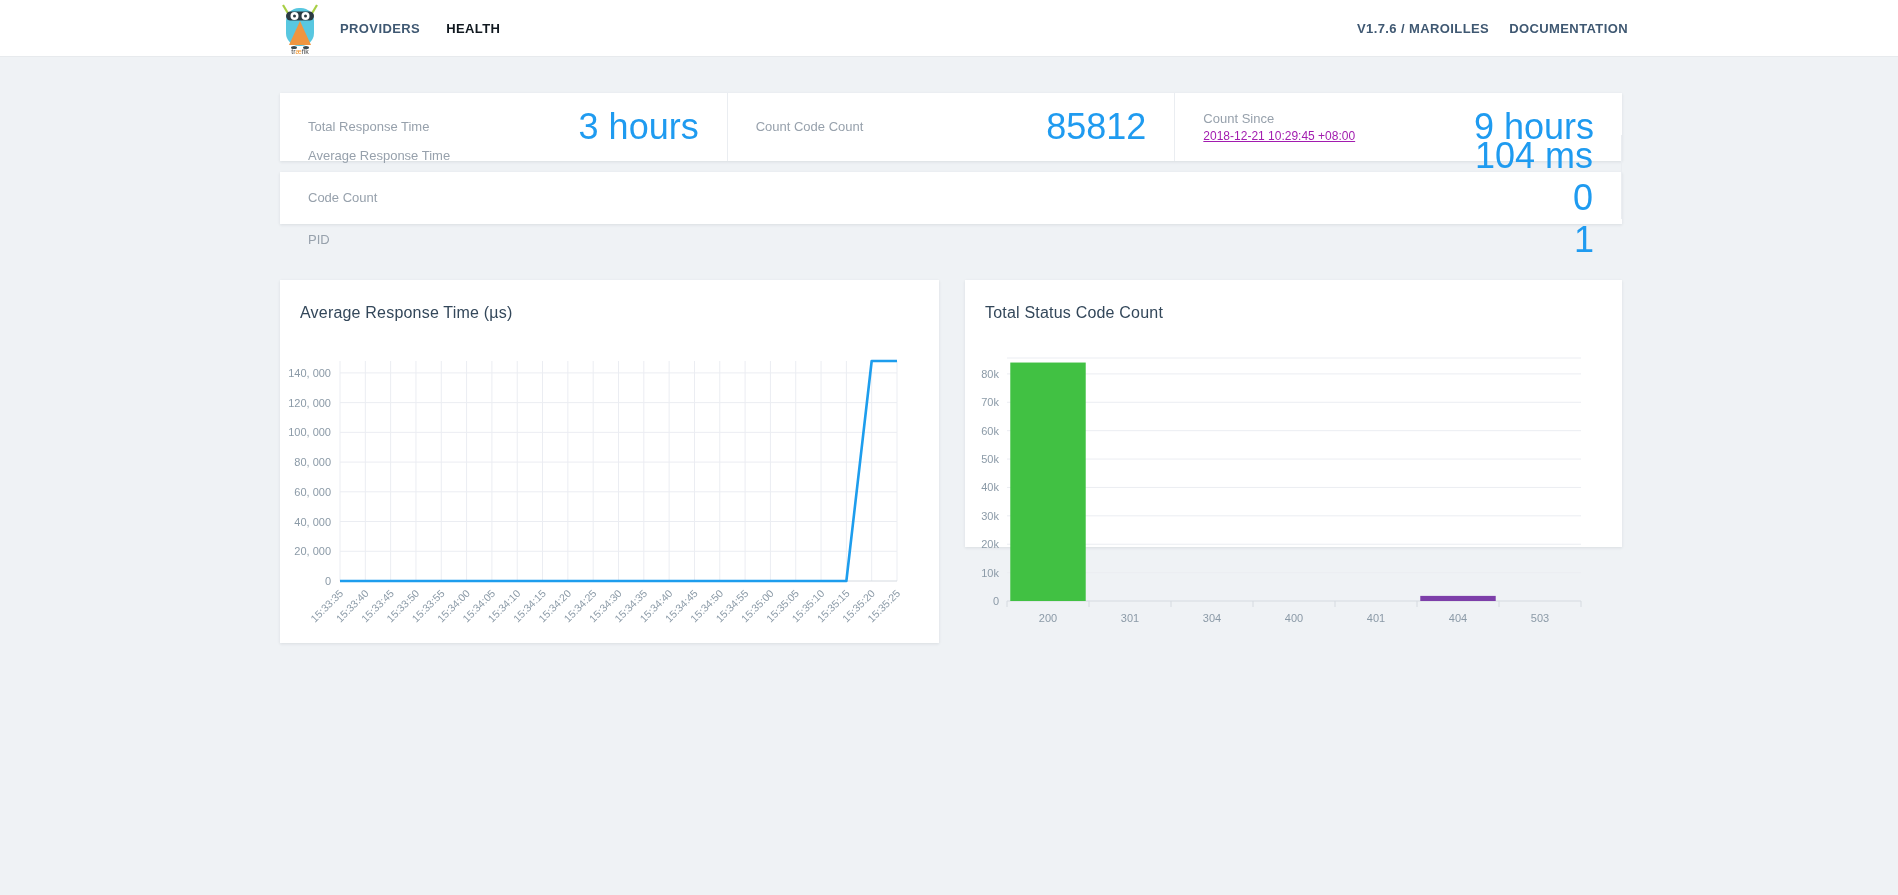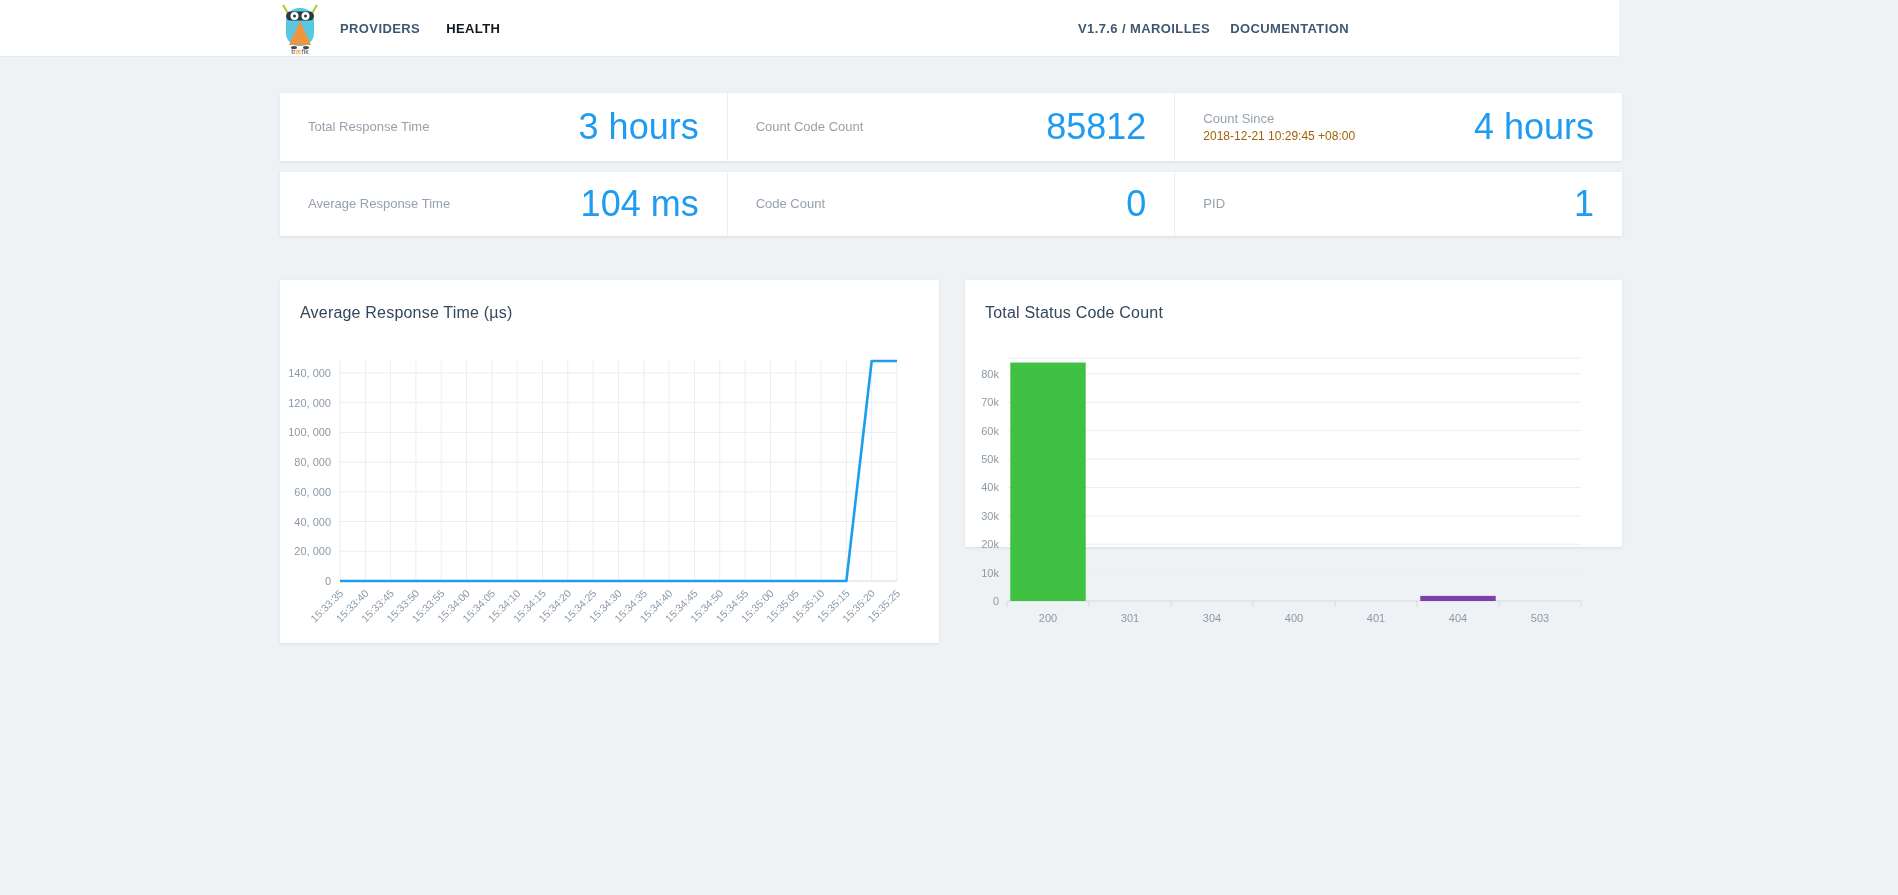--- a/index.html
+++ b/index.html
@@ -5,21 +5,21 @@
   * { box-sizing: border-box; margin: 0; padding: 0; }
   html, body {
     width: 1898px; height: 895px;
     font-family: "Liberation Sans", sans-serif;
     background: #eff2f5;
     overflow: hidden;
     position: relative;
   }
   
   .topnav {
-    position: absolute; left: 0; top: 0; width: 1619px; height: 57px;
+    position: absolute; left: 0; top: 0; width: 1898px; height: 57px;
     background: #ffffff;
     border-bottom: 1px solid #e7eaed;
     display: flex; align-items: center;
     padding: 0 270px 0 278px;
   }
   .logo-wrap { width: 44px; height: 52px; margin-right: 18px; flex: 0 0 auto; cursor: pointer; }
   .nav-links { display: flex; align-items: center; gap: 26px; }
   .nav-link {
     font-size: 13px; font-weight: 700; letter-spacing: .4px;
     color: #3f5872; text-decoration: none; cursor: pointer;
@@ -27,28 +27,28 @@
   }
   .nav-link.active { color: #10181f; }
   .nav-right { margin-left: auto; display: flex; align-items: center; gap: 20px; }
   
   .card {
     position: absolute; background: #ffffff; border-radius: 0;
     box-shadow: 0 1px 3px rgba(31,45,61,.10);
     justify-content: center;
   }
   #stats-row-1 { left: 280px; top: 93px;  width: 1342px; height: 68px; display: flex; }
-  #stats-row-2 { left: 280px; top: 172px; width: 1342px; height: 64px; display: flex; }
+  #stats-row-2 { left: 280px; top: 172px; width: 1342px; height: 52px; display: flex; flex-direction: column; }
   .stat-cell {
     flex: 1; display: flex; align-items: center; justify-content: space-between;
     padding: 0 28px; border-right: 1px solid #eaedf1; min-width: 0;
   }
   .stat-cell:last-child { border-right: none; }
   .stat-label { font-size: 13px; color: #97a1ac; line-height: 1.35; }
-  .stat-sublabel { font-size: 12px; color: #a16207; }
+  .stat-sublabel { font-size: 12px; color: #a21caf; text-decoration: underline; }
   .stat-value { font-size: 36px; color: #1f9bf0; white-space: nowrap; }
   
   #chart-card-left  { left: 280px; top: 280px; width: 659px; height: 363px; }
   #chart-card-right { left: 965px; top: 280px; width: 657px; height: 267px; }
   .chart-title {
     font-size: 16px; font-weight: 400; color: #33475a;
     padding: 24px 0 0 20px; letter-spacing: .2px;
   }
   .chart-canvas { position: absolute; left: 0; top: 55px; }
   svg text { font-family: "Liberation Sans", sans-serif; }
@@ -90,21 +90,21 @@
   </div>
   <div class="stat-cell">
     <span class="stat-label">Count Code Count</span>
     <span class="stat-value">85812</span>
   </div>
   <div class="stat-cell">
     <span class="stat-label">
       <div>Count Since</div>
       <div class="stat-sublabel">2018-12-21 10:29:45 +08:00</div>
     </span>
-    <span class="stat-value">4 hours</span>
+    <span class="stat-value">9 hours</span>
   </div>
 </section>
 
 <section class="card" id="stats-row-2">
   <div class="stat-cell">
     <span class="stat-label">Average Response Time</span>
     <span class="stat-value">104 ms</span>
   </div>
   <div class="stat-cell">
     <span class="stat-label">Code Count</span>

